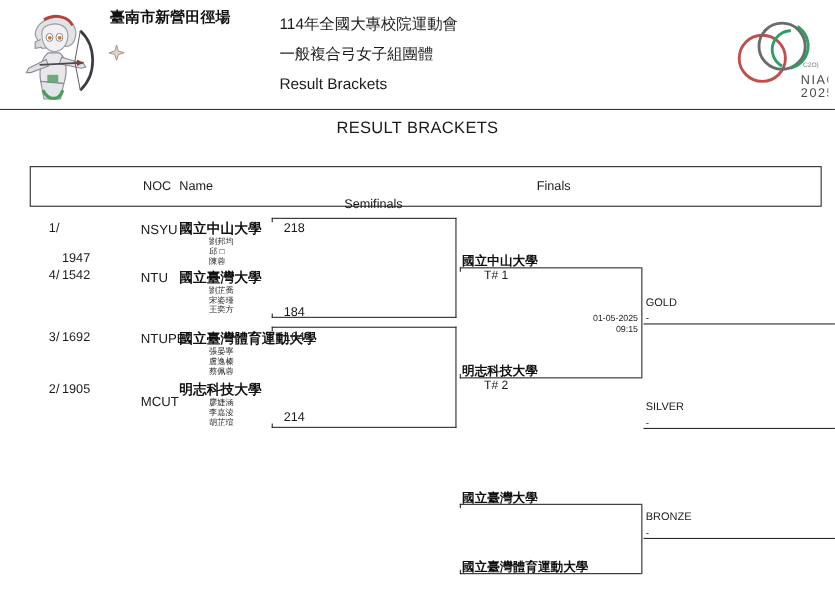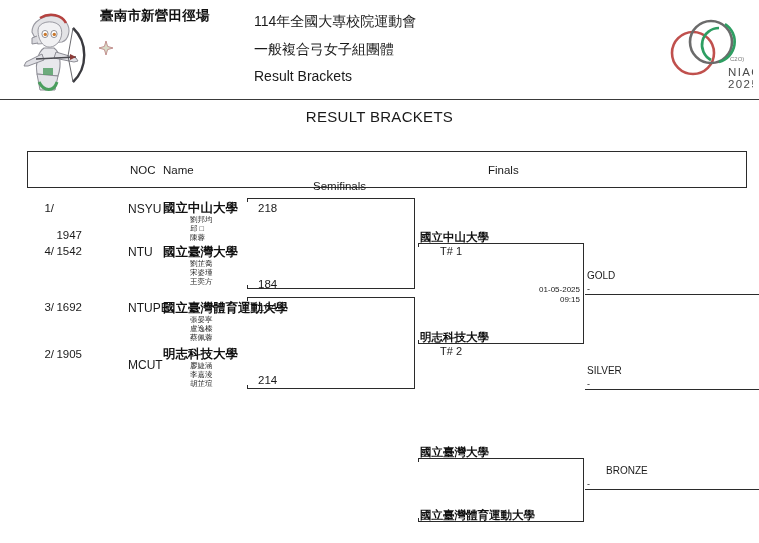--- a/index.html
+++ b/index.html
@@ -232,17 +232,17 @@
   <div class="winner" style="left:420px;top:445px;">國立臺灣大學</div>
   <div class="hline" style="left:418px;top:458px;width:165px;"></div>
 
   <div class="winner" style="left:420px;top:508px;">國立臺灣體育運動大學</div>
   <div class="hline" style="left:418px;top:521px;width:165px;"></div>
 
   <div class="vline" style="left:583px;top:458px;height:64px;"></div>
   <div class="vline" style="left:418px;top:458px;height:4px;"></div>
   <div class="vline" style="left:418px;top:518px;height:4px;"></div>
 
-  <div class="medal" style="left:606px;top:465px;">BRONZE</div>
+  <div class="medal" style="left:587px;top:465px;">BRONZE</div>
   <div class="medal-dash" style="left:587px;top:479px;">-</div>
   <div class="hline" style="left:585px;top:489px;width:174px;"></div>
 
 </div>
 
 </body></html>

